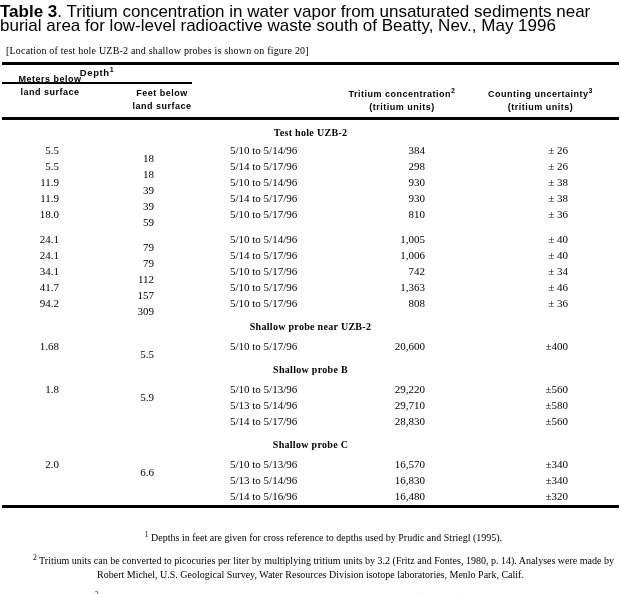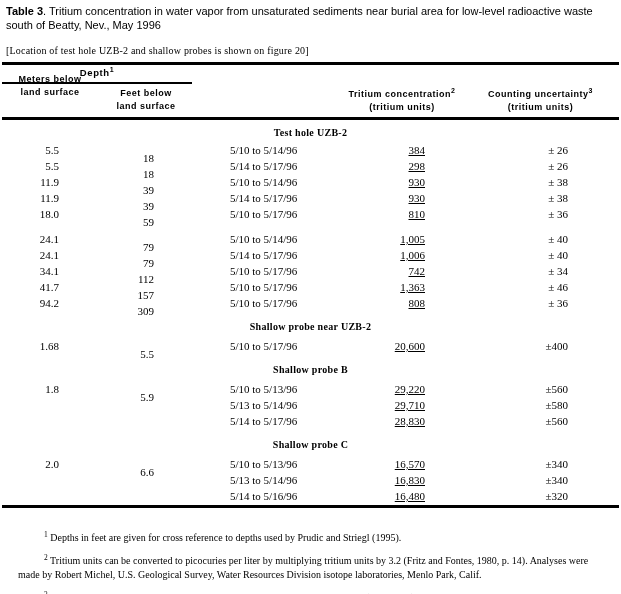--- a/index.html
+++ b/index.html
@@ -2,66 +2,66 @@
 <html><head>
 <meta charset="utf-8">
 <style>
   html,body { margin:0; padding:0; }
   body {
     width:621px; height:594px; background:#ffffff; color:#000;
     font-family:"Liberation Serif", serif; overflow:hidden;
   }
   .title {
     font-family:"Liberation Sans", sans-serif;
-    font-size:11px; line-height:13.5px;
-    margin:5px 0 0 6px; width:596px;
+    font-size:17px; line-height:13.5px;
+    margin:5px 0 0 0; width:596px;
   }
   .title .tb { font-weight:bold; }
   .note { font-size:10px; letter-spacing:0.2px; margin:13px 0 0 6px; }
 
   .table { position:relative; margin:6px 2px 0; width:617px; }
 
   .thead {
     position:relative; height:52px;
     border-top:3px solid #000; border-bottom:3px solid #000;
     font-family:"Liberation Sans", sans-serif; font-weight:bold;
   }
   .depth-group {
     position:absolute; left:0; top:1px; width:190px; height:16px;
     border-bottom:2px solid #000; text-align:center;
     font-size:9.5px; letter-spacing:0.6px;
   }
   .thead sup { font-size:7px; }
   .h { position:absolute; text-align:center; font-size:9px; line-height:13px; letter-spacing:0.5px; }
   .h.m { left:0;   width:96px;  top:8px; }
-  .h.f { left:92px; width:104px; top:22px; }
+  .h.f { left:108px; width:104px; top:22px; }
   .h.d { left:195px; width:130px; top:23px; }
   .h.t { left:325px; width:150px; top:19px; }
   .h.u { left:460px; width:157px; top:19px; }
 
   .tbody { border-bottom:3.5px solid #000; padding-bottom:1px; }
   .section-title {
     text-align:center; font-weight:bold; font-size:10px;
     height:15px; line-height:15px; margin:8px 0 4px; letter-spacing:0.3px;
   }
   .section-title.first { margin:5px 0 2px; }
   .group-gap { height:9px; }
   .row {
     display:grid; grid-template-columns:57px 95px 176px 95px 194px;
     height:16px; line-height:16px; font-size:11px;
   }
   .cell { white-space:pre; }
   .cell.c1 { text-align:right; }
   .cell.c2 { text-align:right;margin-top:8px; }
   .cell.c3 { padding-left:76px; }
-  .cell.c4 { text-align:right;text-decoration:underline; }
+  .cell.c4 { text-align:right; }
   .cell.c5 { text-align:right; padding-right:51px; }
 
   .footnotes { margin:20px 2px 0; font-size:10px; line-height:13px; width:617px; }
-  .footnote { margin:0 16px 7px; text-indent:26px; }
+  .footnote { margin:0 0 7px; text-indent:26px;text-align:center; }
   .footnote sup { font-size:7.5px; }
 </style>
 </head>
 <body>
 
 <p class="title"><span class="tb">Table 3</span><span>. Tritium concentration in water vapor from unsaturated sediments near burial area for low-level radioactive waste south of Beatty, Nev., May 1996</span></p>
 
 <p class="note">[Location of test hole UZB-2 and shallow probes is shown on figure 20]</p>
 
 <div class="table">

